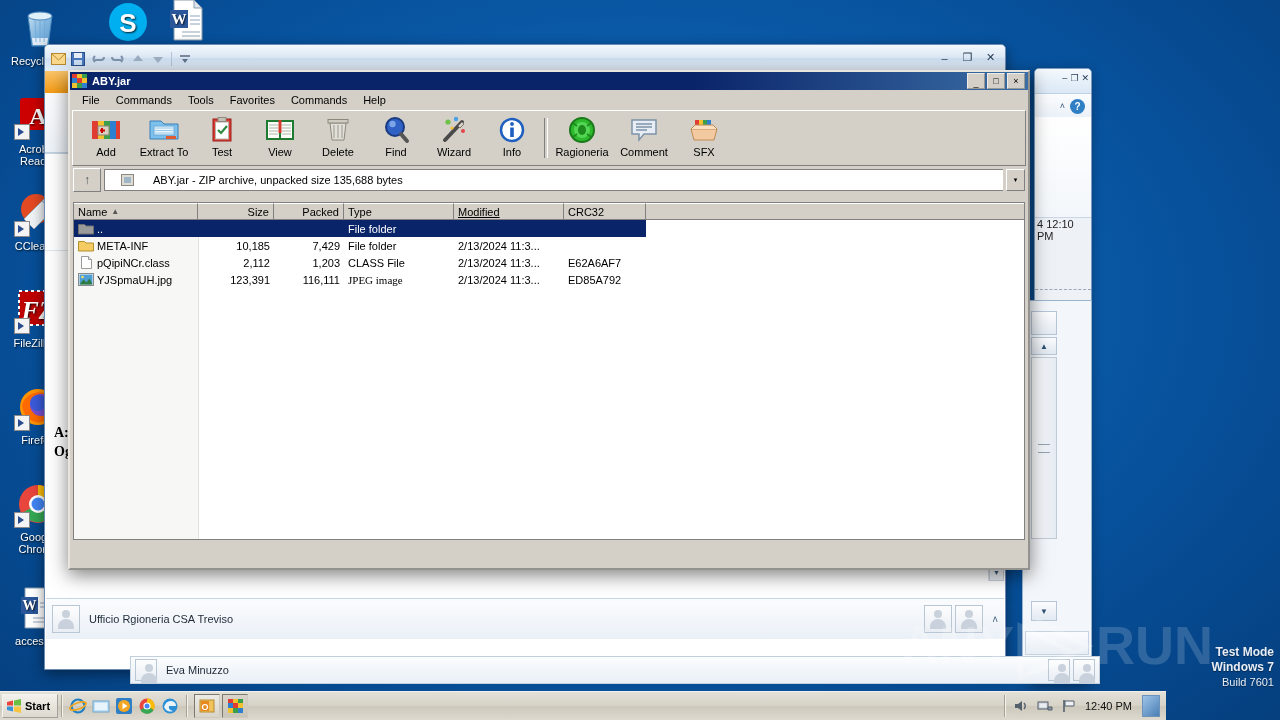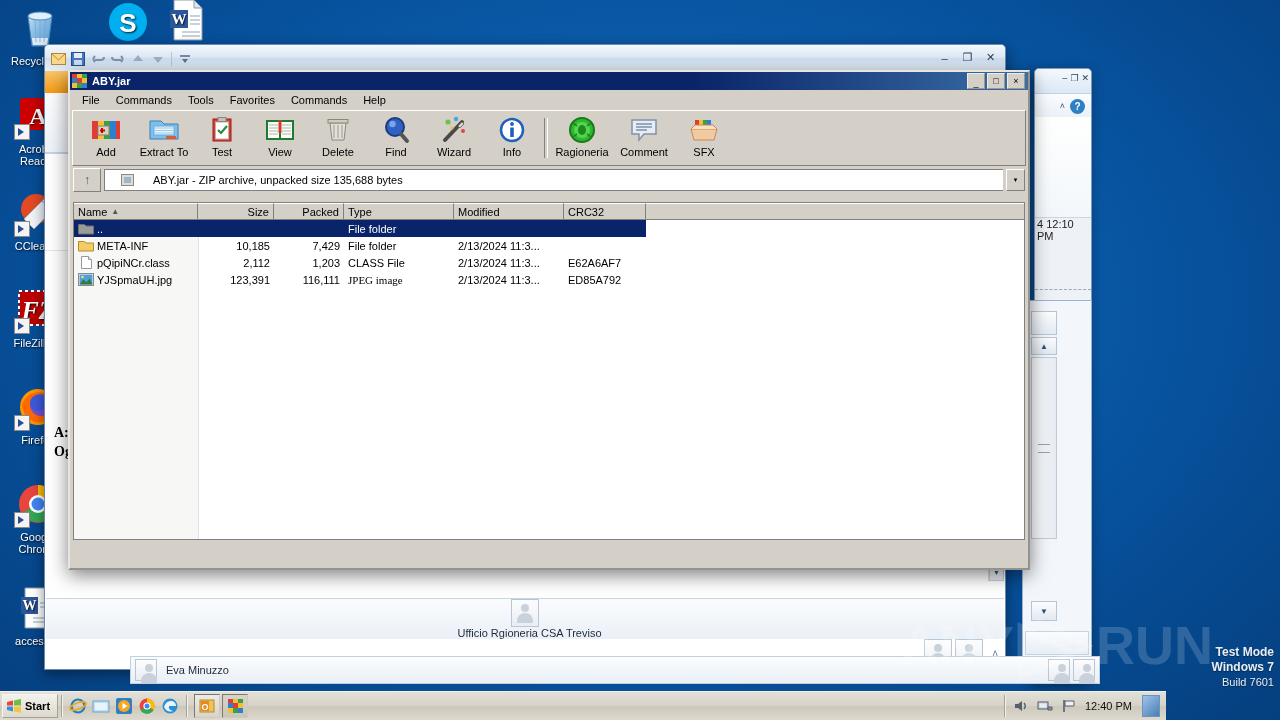--- a/index.html
+++ b/index.html
@@ -133,21 +133,21 @@
     font-family: "Liberation Serif", serif;
     font-size: 14px; color: #000;
     padding: 4px 8px;
     overflow: hidden;
   }
   .ol-msgbody .bold { font-weight: bold; }
   .ol-people {
     position: absolute; left: 1px; right: 1px; bottom: 30px; height: 40px;
     background: linear-gradient(#fbfcfe, #eaf0f7);
     border-top: 1px solid #c9d6e4;
-    display: flex; align-items: center; padding: 0 6px; flex-direction: column;
+    display: flex; align-items: center; padding: 0 6px;
   }
   .avatar {
     width: 26px; height: 26px;
     background: linear-gradient(#fdfdfd,#e9eef4);
     border: 1px solid #b9c6d4;
     position: relative; flex: 0 0 auto;
   }
   .avatar:before {
     content:""; position:absolute; left:9px; top:4px; width:8px;height:8px;
     border-radius:50%; background:#c9d2dc;
@@ -795,21 +795,21 @@
 
     <div class="wr-list">
       <div class="wr-colhdr">
         <span class="wr-col" style="width:124px;">
           <span>Name</span>
           <span class="sortarrow">▲</span>
         </span>
         <span class="wr-col num" style="width:76px;">Size</span>
         <span class="wr-col num" style="width:70px;">Packed</span>
         <span class="wr-col" style="width:110px;">Type</span>
-        <span class="wr-col" style="width:110px;">Modified</span>
+        <span class="wr-col" style="width:110px;text-decoration:underline;">Modified</span>
         <span class="wr-col" style="width:82px;">CRC32</span>
         <span class="wr-col" style="flex:1;border-right:none;"></span>
       </div>
 
       <div class="wr-rows">
         <div class="wr-namecol-bg"></div>
 
         <div class="wr-row sel" style="width:572px;">
           <span class="wr-cell" style="width:124px;display:flex;align-items:center;">
             <span class="wr-fico">

